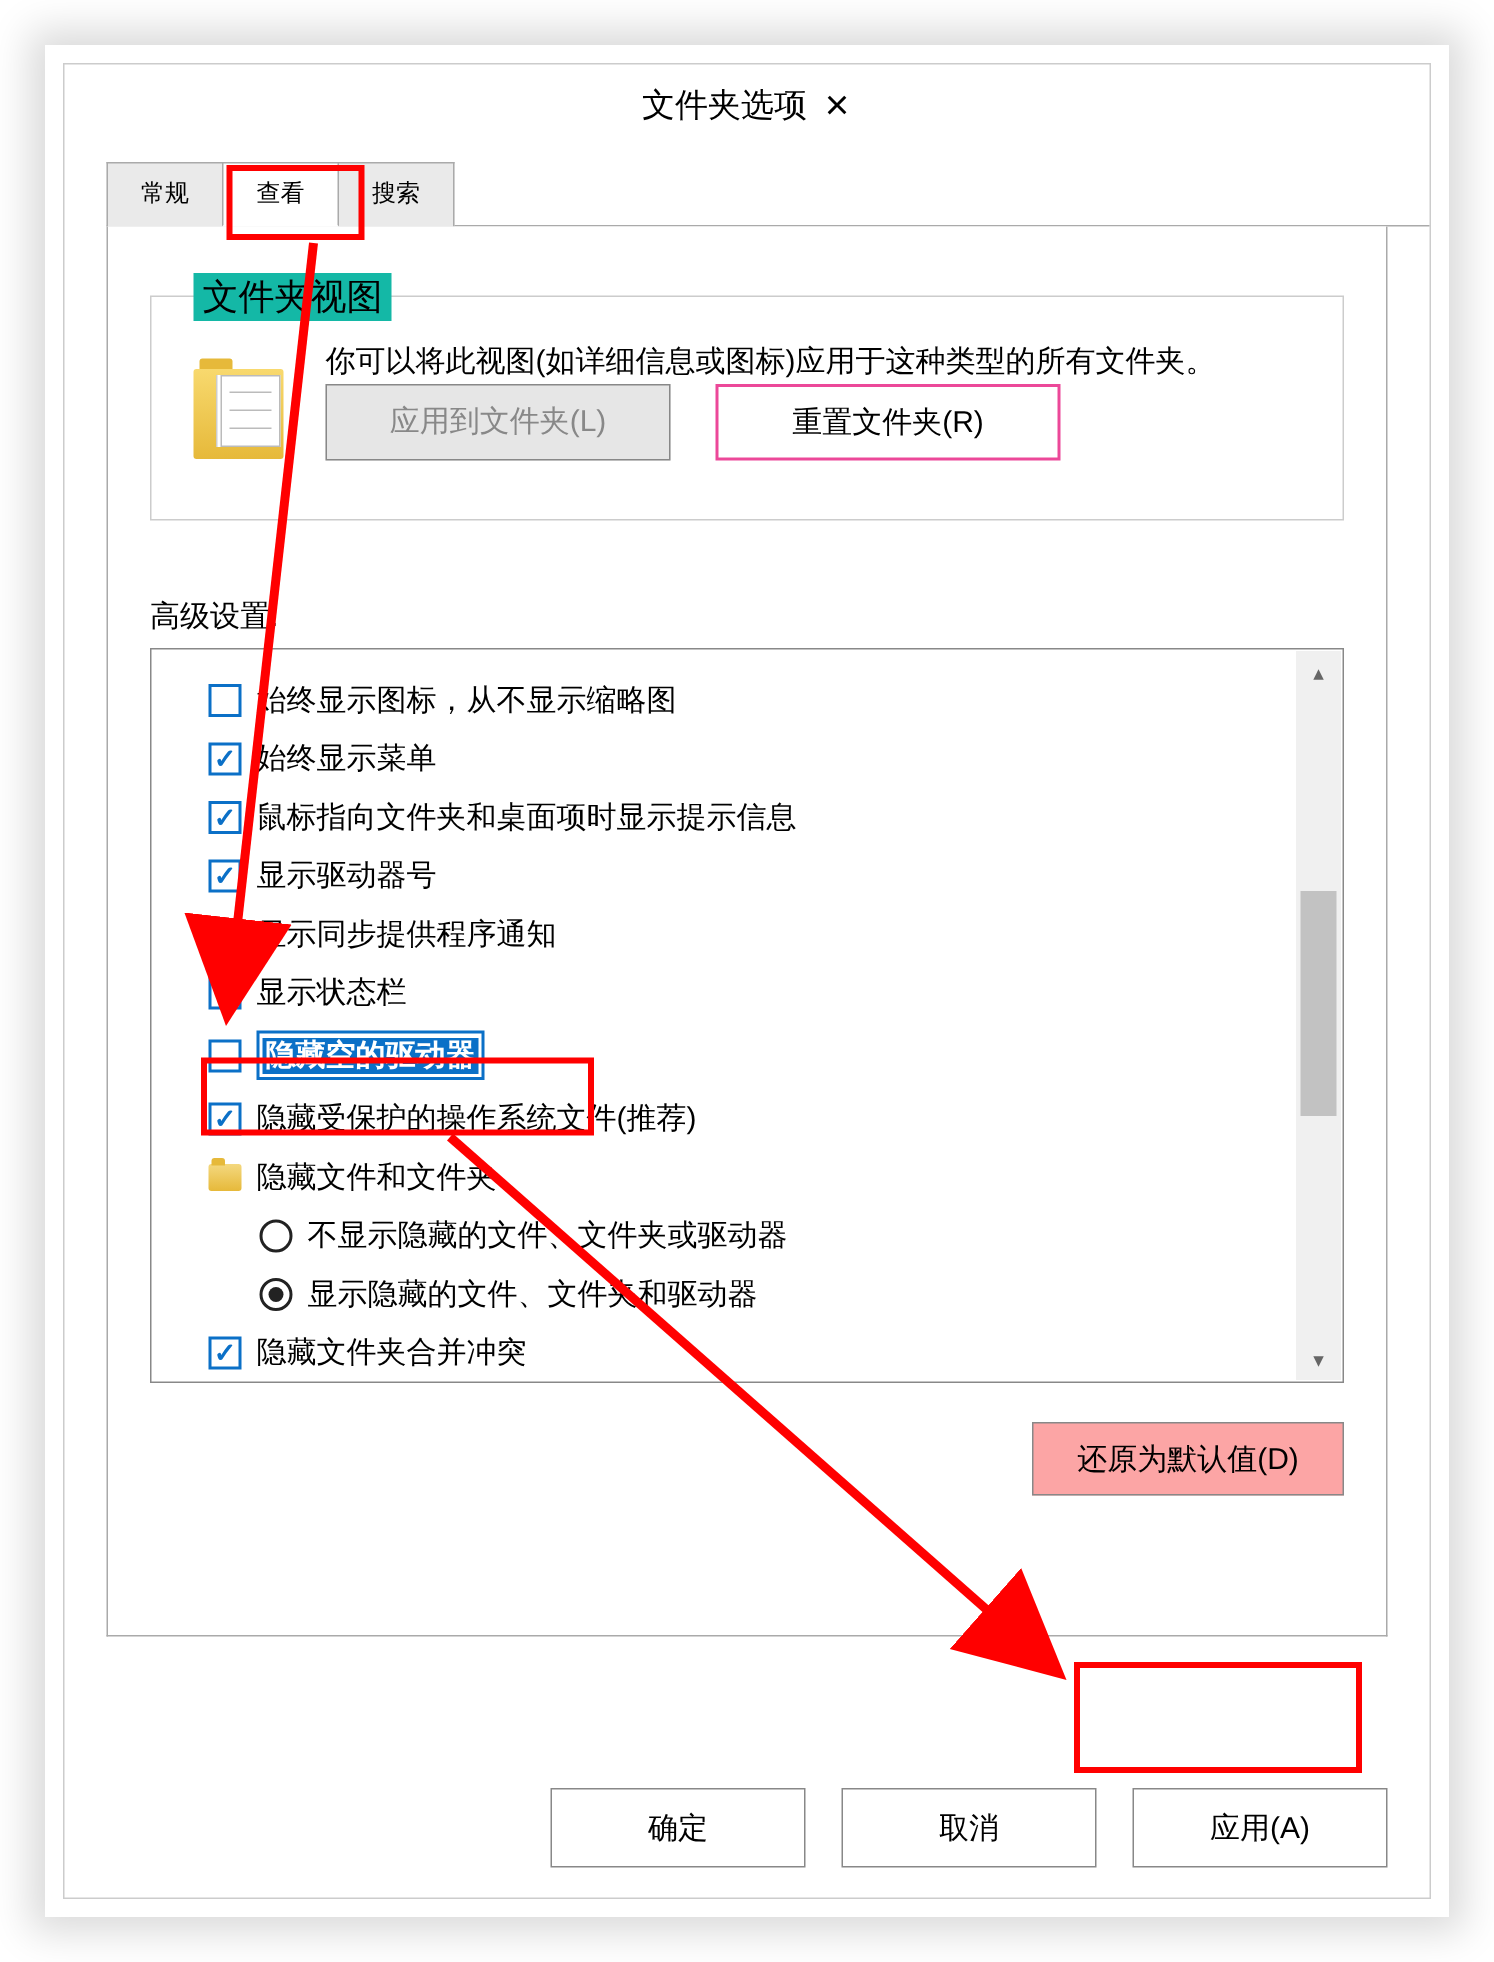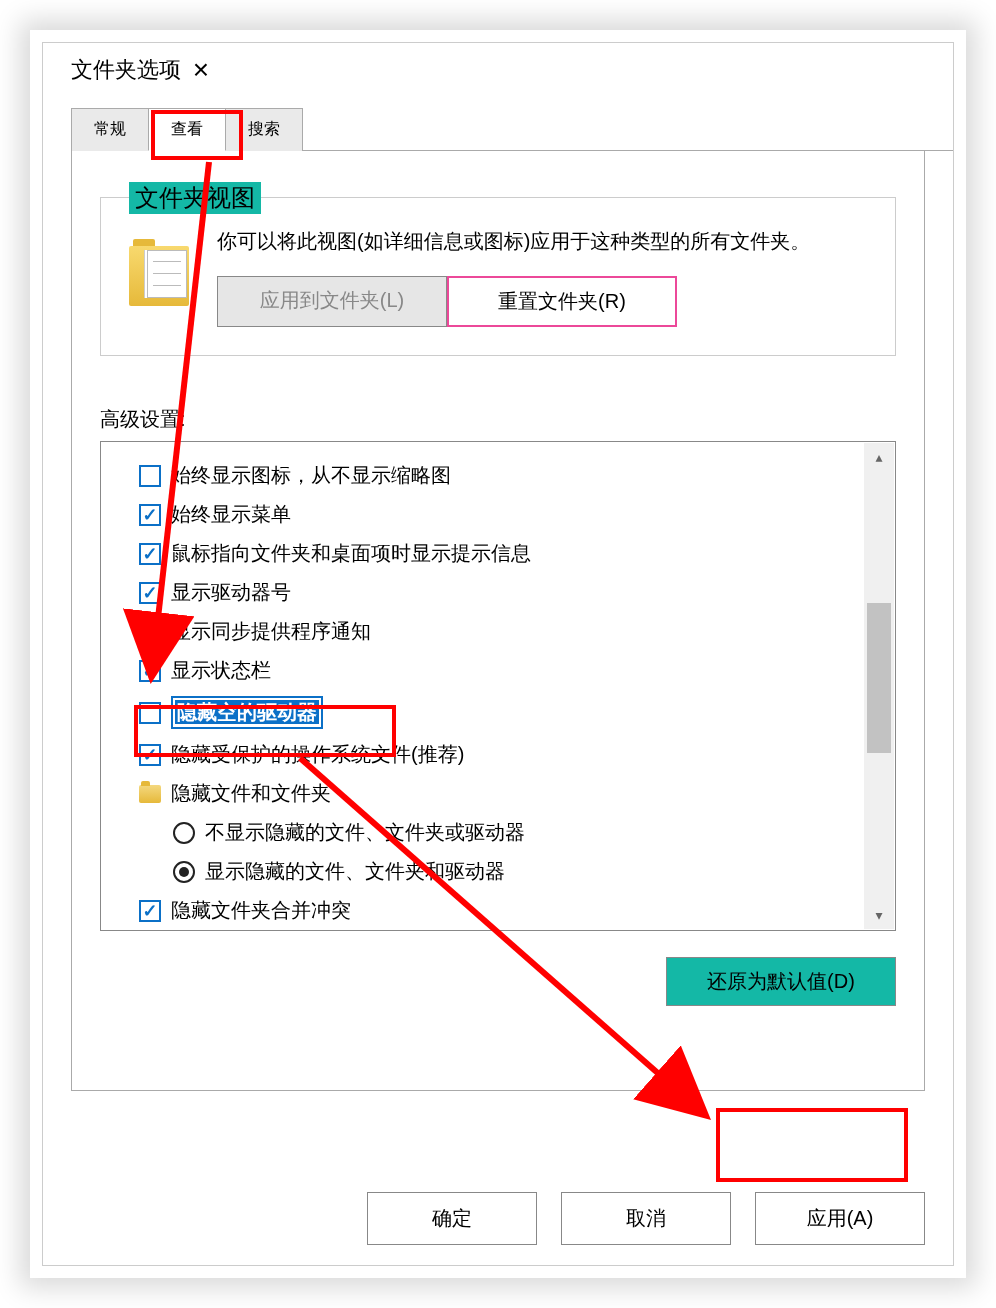--- a/index.html
+++ b/index.html
@@ -20,21 +20,21 @@
     background: #fff;
   }
   .dialog {
     position: absolute;
     left: 42px; top: 42px; right: 42px; bottom: 42px;
     background: #fff;
     border: 1px solid #ccc;
   }
   .titlebar {
     display: flex;
-    justify-content: flex-start;
+    justify-content: center;
     align-items: center;
     padding: 12px 18px 10px 28px;
   }
   .titlebar .title { font-size: 22px; color: #000; }
   .close-x {
     font-size: 28px;
     line-height: 1;
     width: 40px;
     text-align: center;
     cursor: pointer;
@@ -111,21 +111,21 @@
     border: 1px solid #bbb;
     box-shadow: -2px 0 0 #fff, -3px 0 0 #ccc;
   }
   .folder-sheet::before, .folder-sheet::after {
     content: ""; position: absolute; left: 5px; right: 5px; height: 1px; background: #bbb;
   }
   .folder-sheet::before { top: 10px; }
   .folder-sheet::after { top: 22px; box-shadow: 0 12px 0 #bbb; }
 
   .blk-text { font-size: 20px; line-height: 1.5; }
-  .btn-row { display: flex; margin-top: 20px; }
+  .btn-row { display: flex; gap: 30px; }
   .winbtn {
     border: 1px solid #888;
     background: #e6e6e6;
     padding: 10px 0;
     width: 230px;
     text-align: center;
     font-size: 20px;
   }
   .winbtn.disabled { color: #888; background: #e6e6e6; }
   .winbtn.blue { border: 2px solid #ec4899; background: #fff; width: 230px; }
@@ -192,21 +192,21 @@
     display: flex; align-items: center; justify-content: center;
     color: #666; font-size: 14px;
   }
   .scroll-thumb {
     position: absolute; left: 3px; right: 3px;
     top: 160px; height: 150px;
     background: #c2c2c2;
   }
 
   .restore-row { display: flex; justify-content: flex-end; margin-top: 26px; }
-  .winbtn.restore { width: 230px; background: #14b8a6; border: 1px solid #888; }
+  .winbtn.restore { width: 208px; background: #fca5a5; border: 1px solid #888; }
 
   .footer {
     position: absolute;
     right: 28px;
     bottom: 20px;
     display: flex;
     gap: 24px;
     border-radius: 22px;
   }
   .winbtn.ftr { width: 170px; padding: 12px 0; background: #fff; border: 1px solid #888; }

